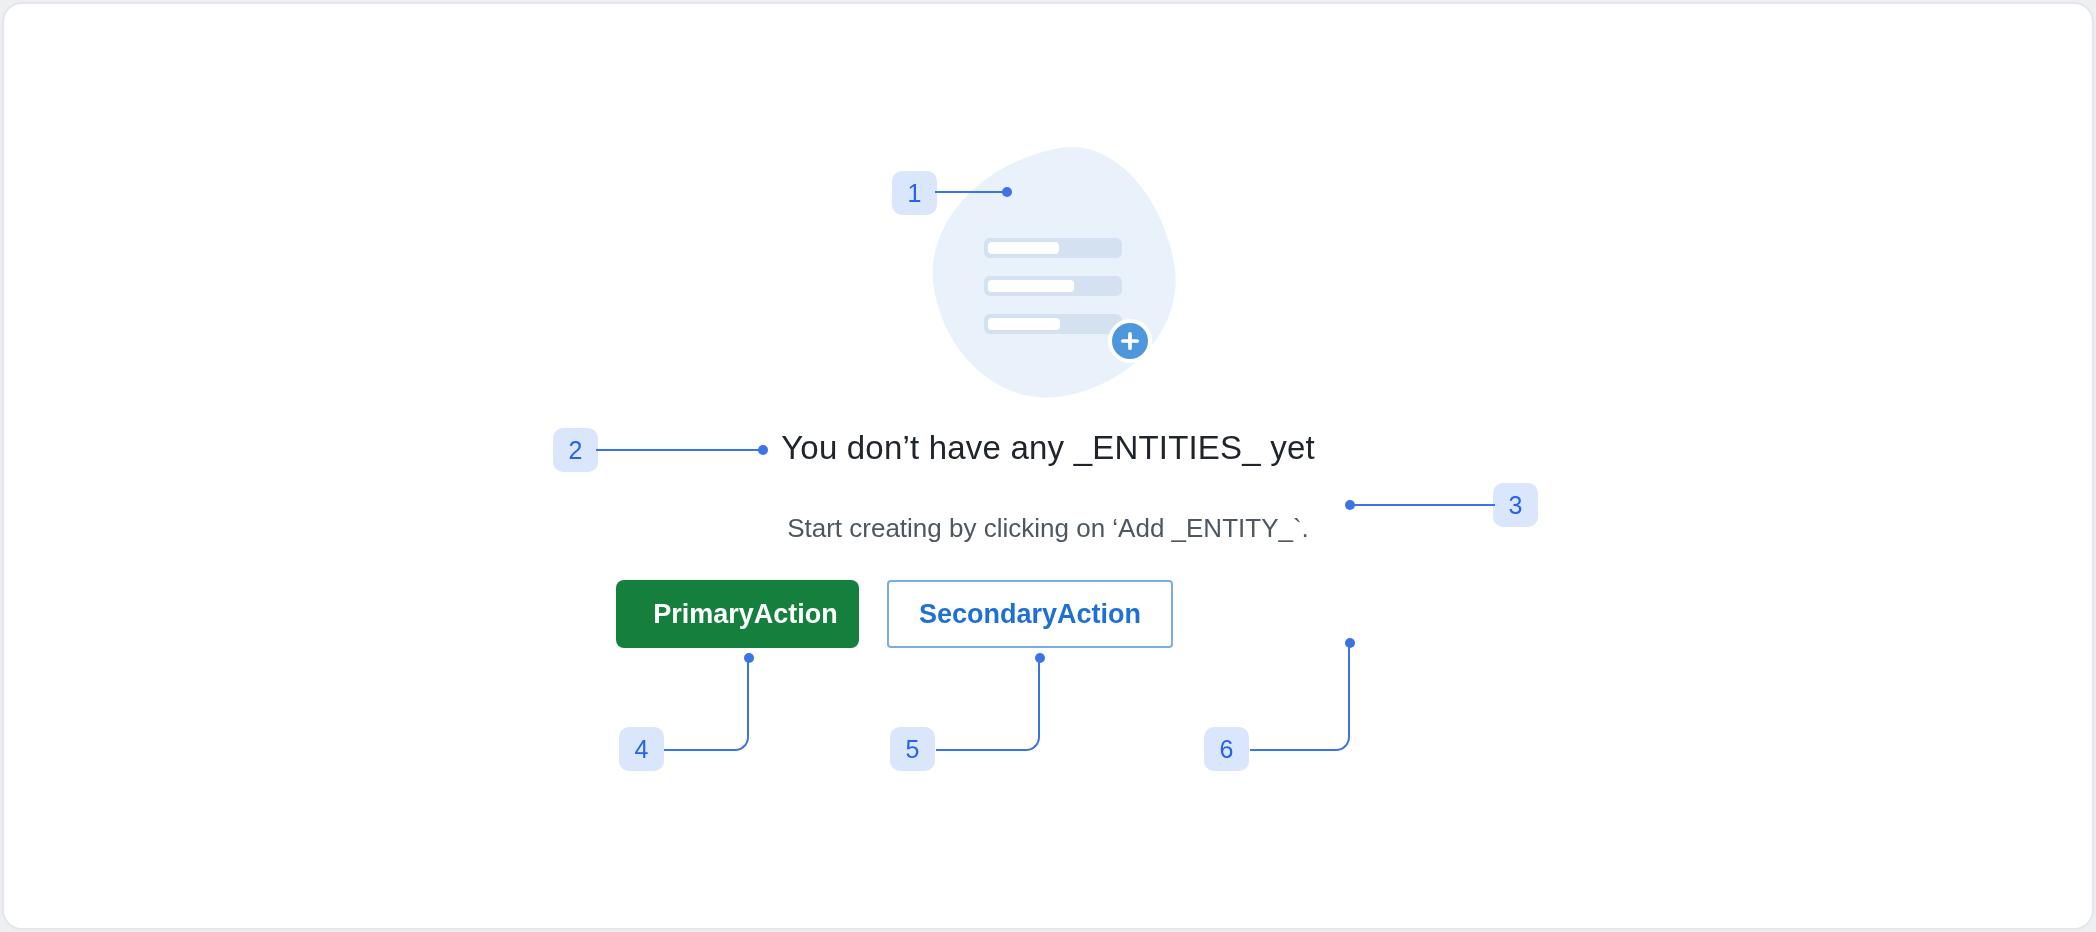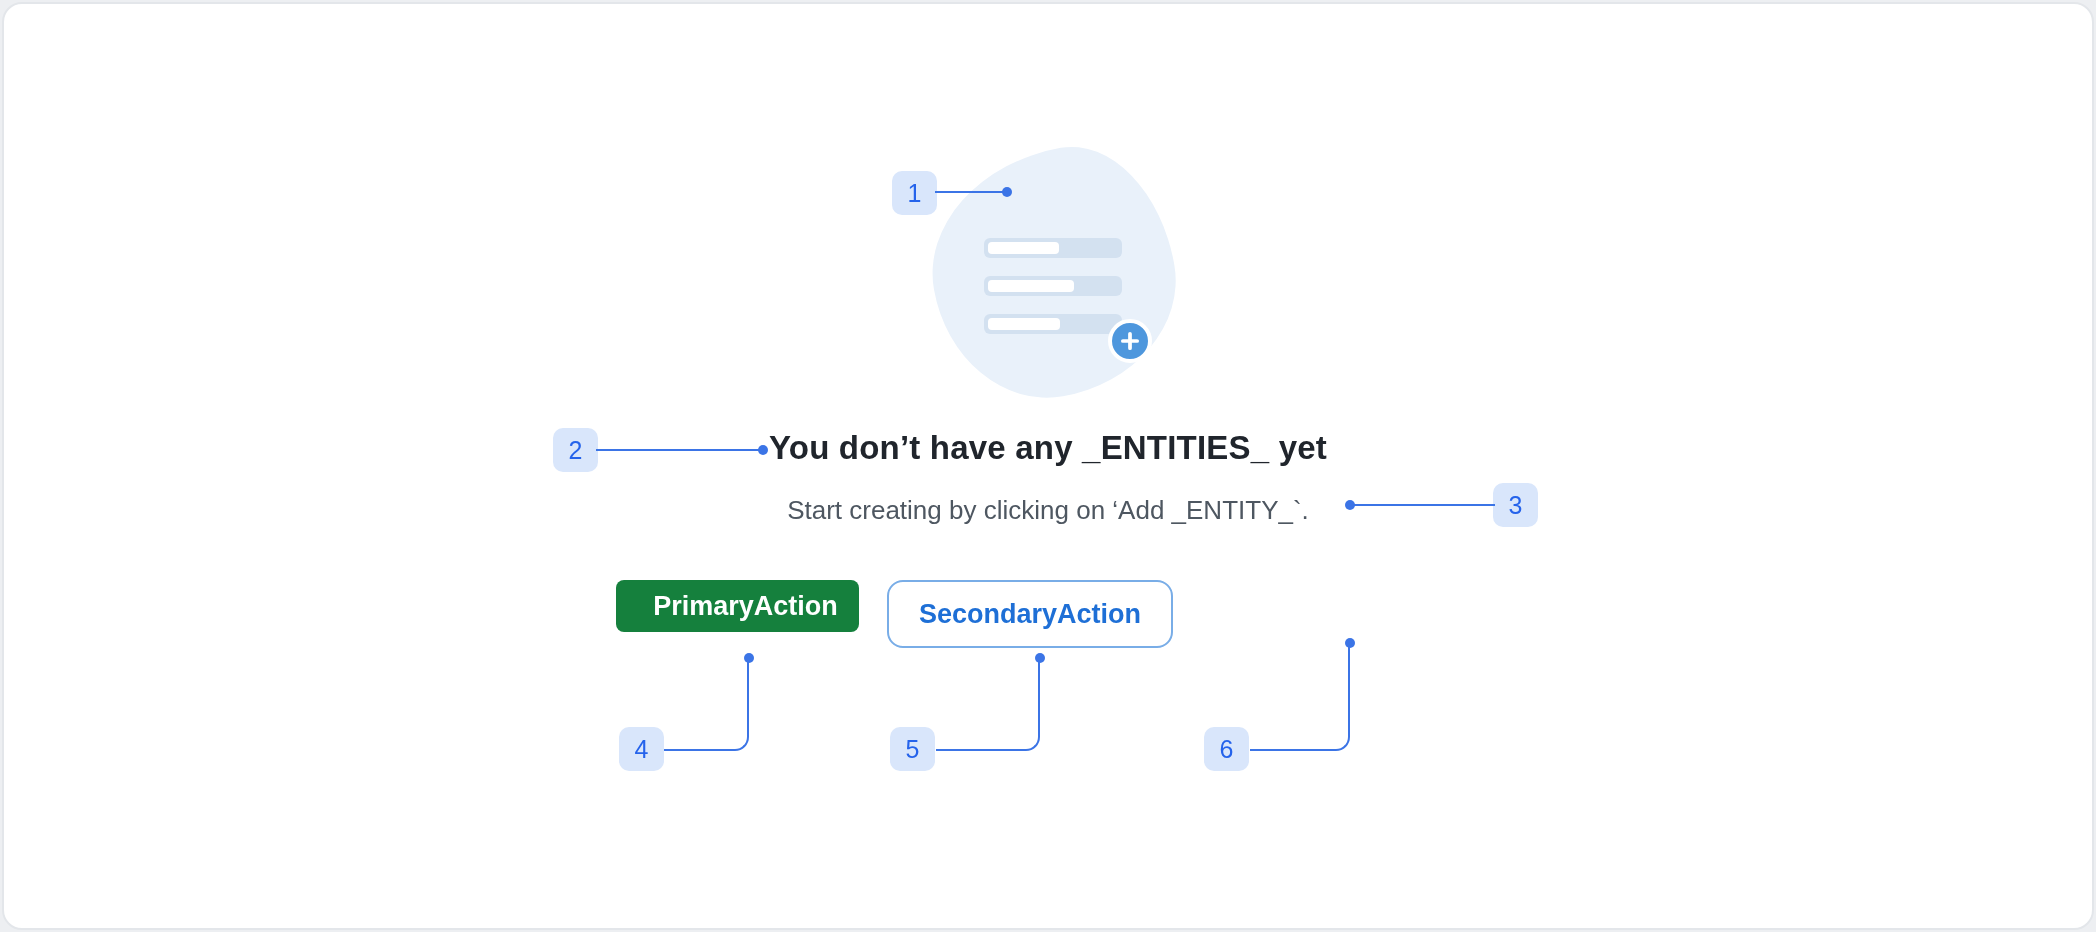--- a/index.html
+++ b/index.html
@@ -39,45 +39,45 @@
     left: 1104px; top: 315px; width: 44px; height: 44px;
     border-radius: 50%;
     background: var(--plus-circle, #4e97dd);
     border: 4px solid #ffffff;
     display: flex; align-items: center; justify-content: center;
   }
 
   
   .title {
     left: 0; right: 0; top: 425px; text-align: center;
-    font-size: 33px; font-weight: 700;
+    font-size: 33px; font-weight: 400;
     color: var(--title, #20252c);
     letter-spacing: 0.2px;
   }
   .subtitle {
-    left: 0; right: 0; top: 491px; text-align: center;
+    left: 0; right: 0; top: 509px; text-align: center;
     font-size: 26px; font-weight: 400;
     color: var(--subtitle, #4e5761);
   }
 
   
   button { font-family: inherit; cursor: pointer; }
   .btn-primary {
-    left: 612px; top: 576px; width: 243px; height: 52px;
+    left: 612px; top: 576px; width: 243px; height: 68px;
     background: var(--primary-green, #15803d);
     color: #ffffff; font-weight: 700; font-size: 27px;
     border: none; border-radius: 8px; padding-left: 16px;
   }
   .btn-secondary {
     left: 883px; top: 576px; width: 286px; height: 68px;
     background: #ffffff;
     color: var(--secondary-blue, #1e6fd6);
     font-weight: 700; font-size: 27px;
     border: 2px solid var(--secondary-border, #79ade7);
-    border-radius: 16px;
+    border-radius: 4px;
   }
   .docs-link {
     left: 1202px; top: 576px; height: 68px;
     display: flex; align-items: center; gap: 14px;
     color: var(--link-blue, #2a6fdb);
     font-size: 29px; text-decoration: none; cursor: pointer;
   }
 
   
   .badge {

